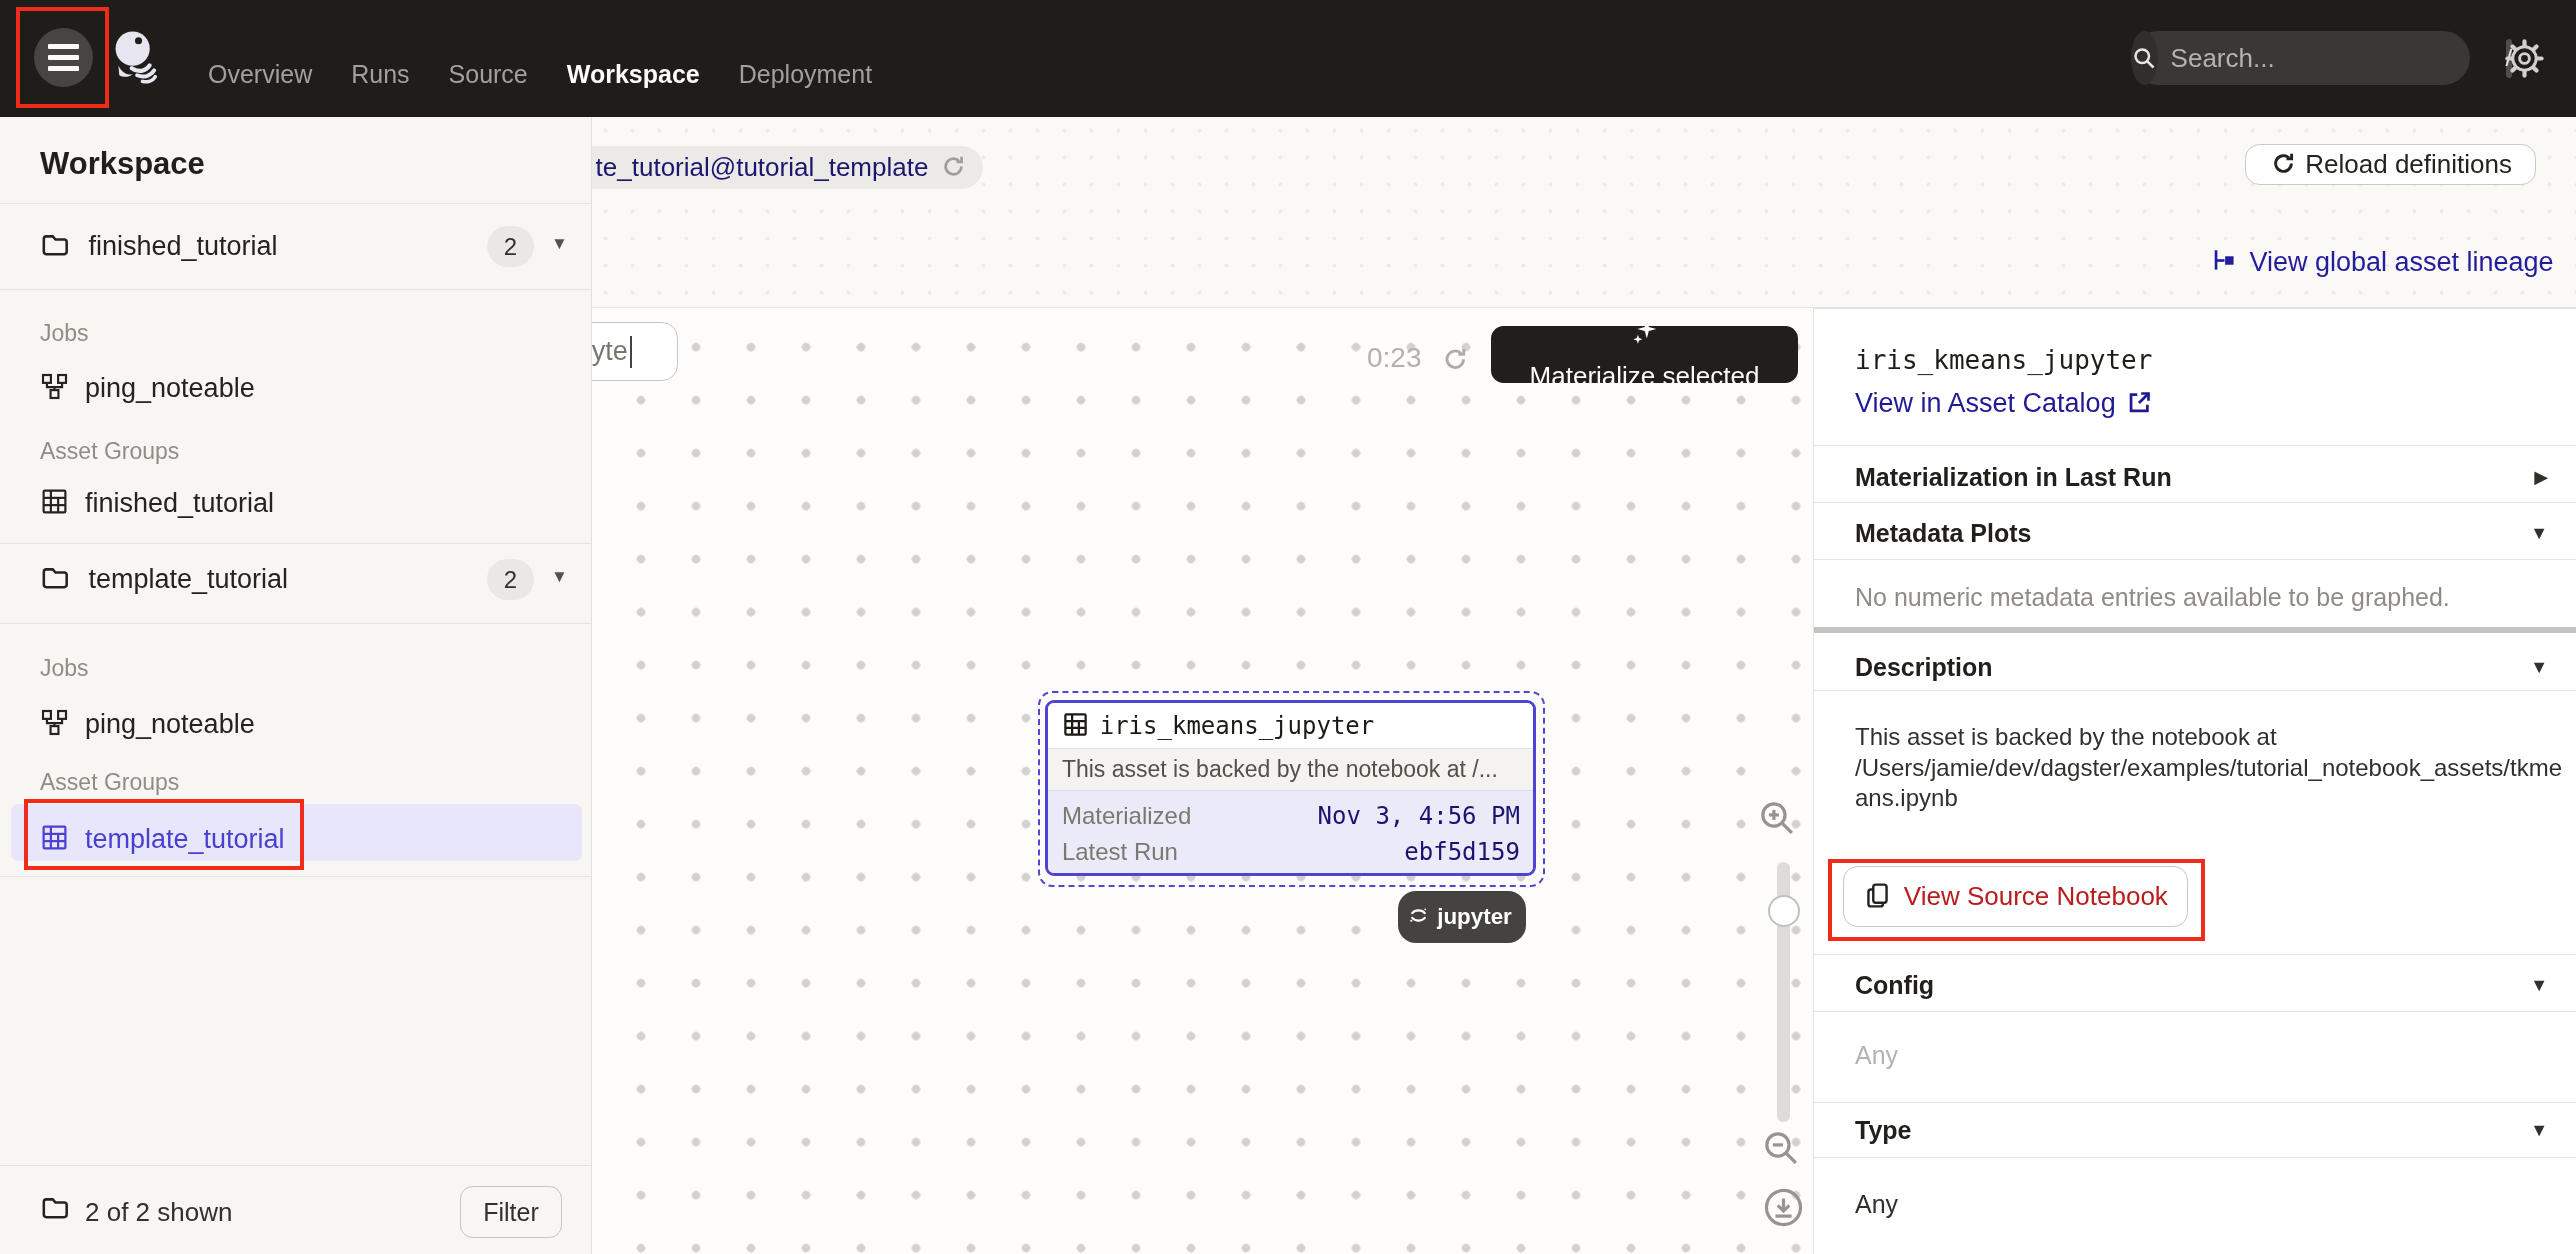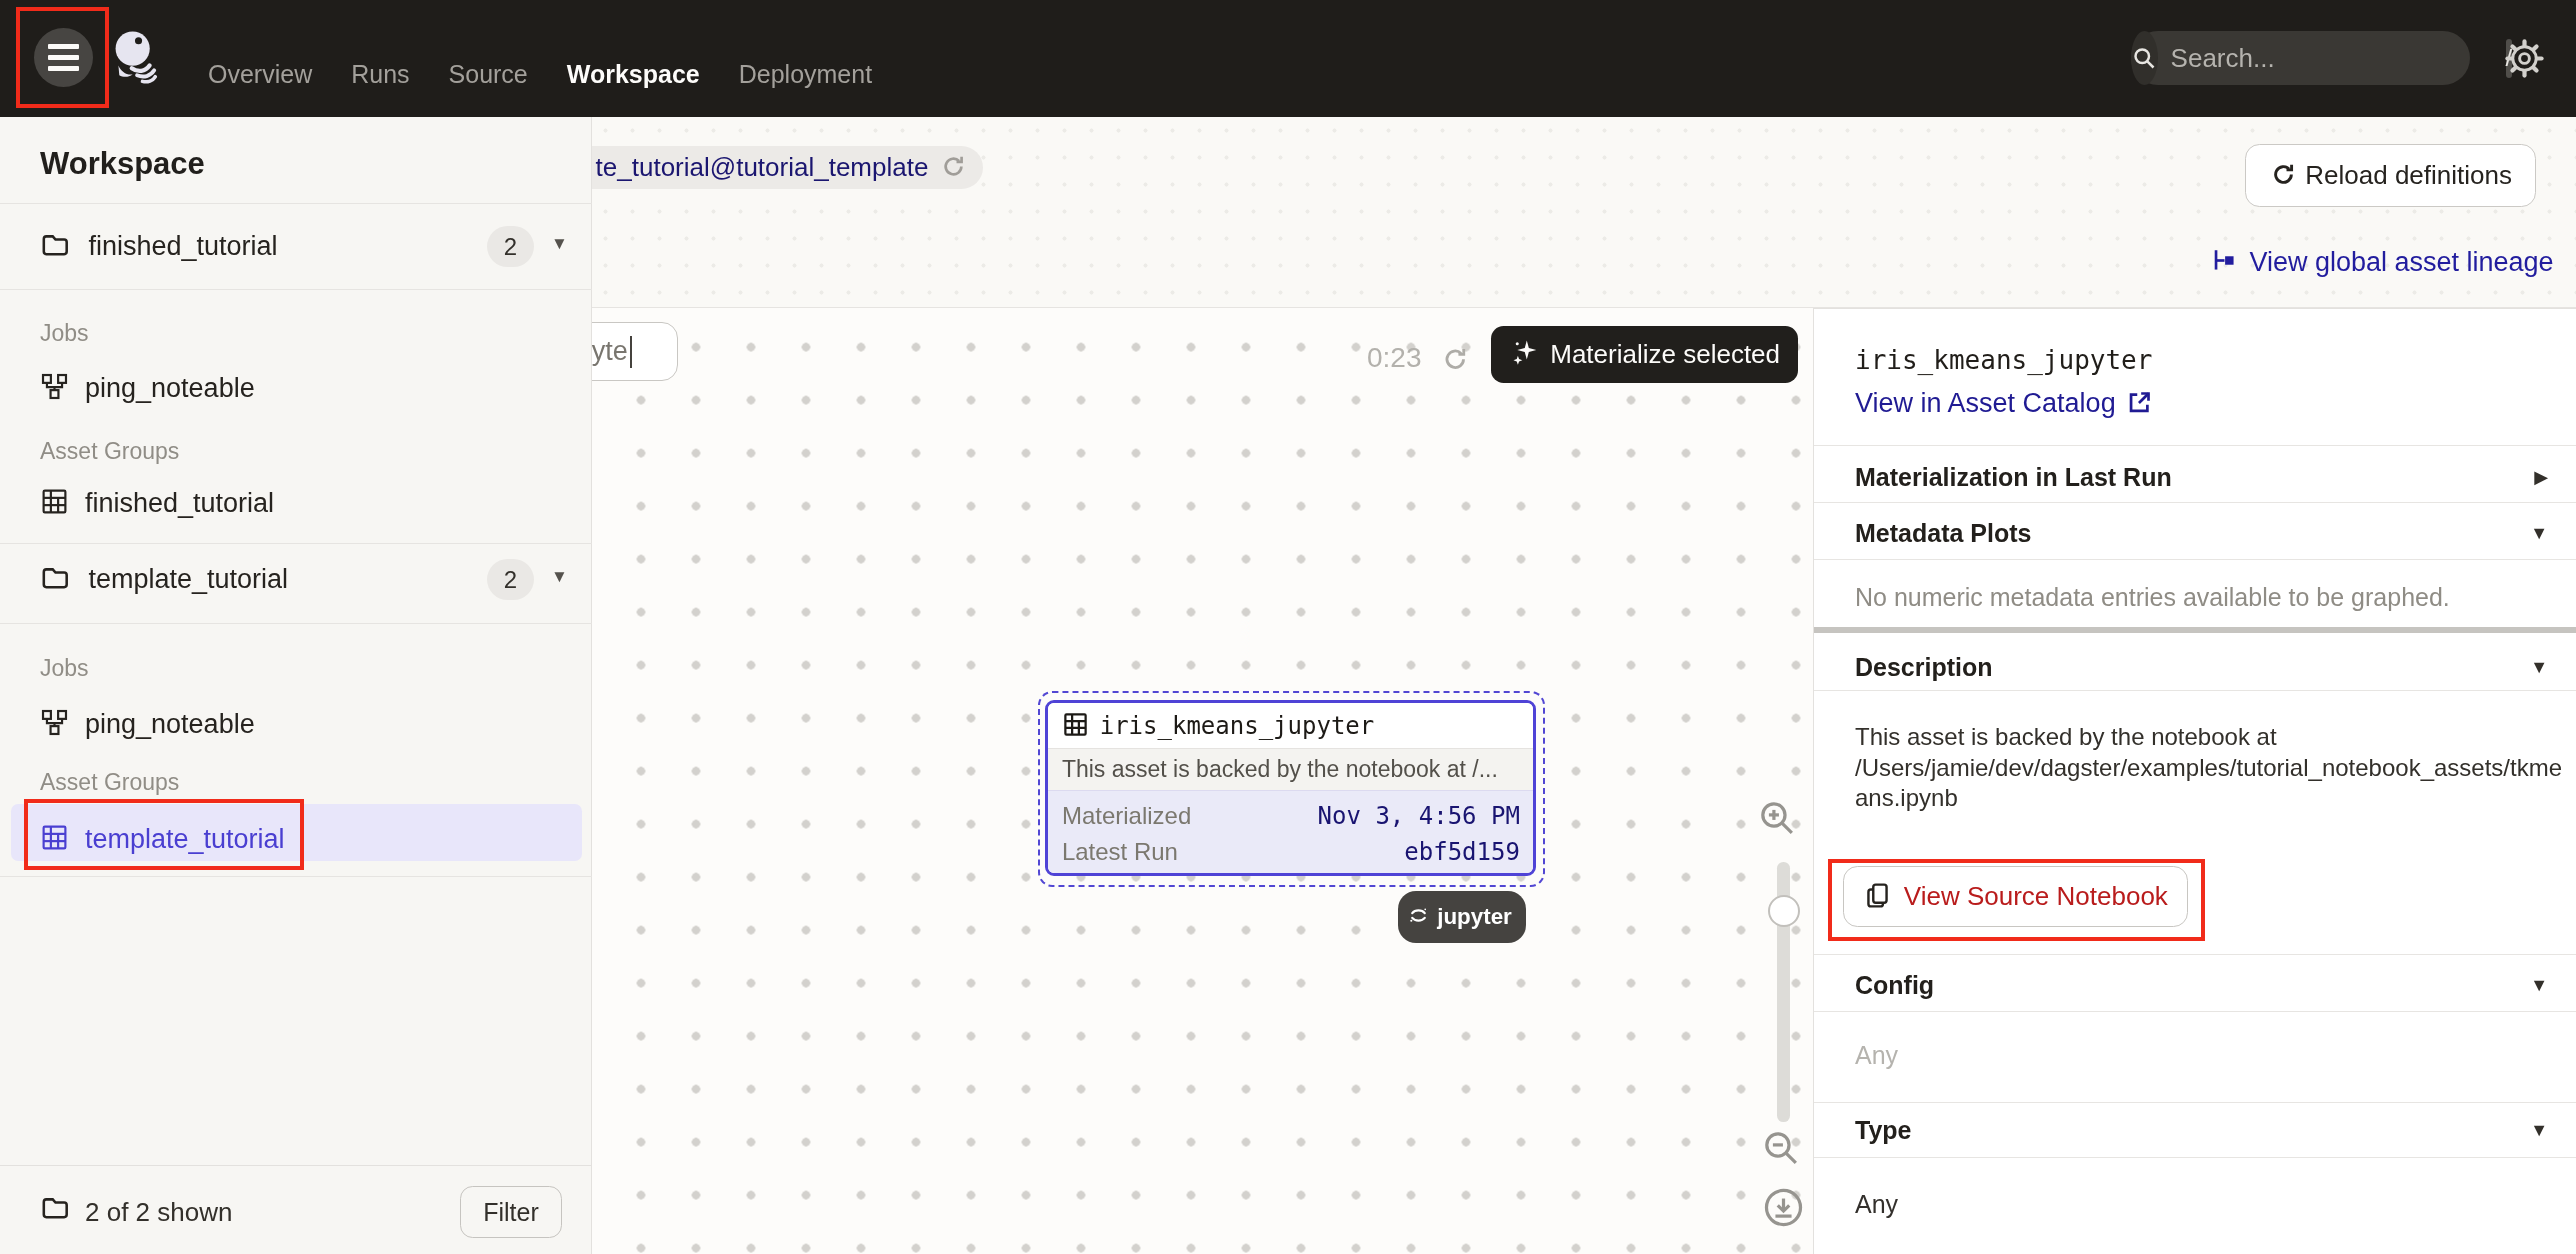--- a/index.html
+++ b/index.html
@@ -47,38 +47,38 @@
   .filter-btn { position:absolute; left:460px; top:20px; width:102px; height:52px; border:1.8px solid #c6c4c0;
      border-radius:12.6px; background:transparent; font-size:25px; color:#33302b; font-family:inherit; cursor:pointer; }
 
   
   .main-header { position:absolute; left:592px; top:117px; width:1984px; height:191px; background:#faf9f6;
      background-image:radial-gradient(circle,#ecebe7 1.8px,transparent 2.3px); background-size:27px 27px;
      border-bottom:0.9px solid #e6e4e1; }
   .repo-chip { position:absolute; left:0; top:29px; height:43px; background:#eceae7; border-radius:0 21.5px 21.5px 0;
      display:flex; align-items:center; padding:0 14.4px 0 3.6px; }
   .repo-chip .txt { font-size:26px; color:#1b1670; }
-  .reload-btn { position:absolute; right:40px; top:27px; height:63px; padding:0 23px; background:#fff;
+  .reload-btn { position:absolute; right:40px; top:27px; height:41px; padding:0 23px; background:#fff;
      border:1.8px solid #cbc9c5; border-radius:14.4px; display:flex; align-items:center; gap:7px; cursor:pointer; }
   .reload-btn .txt { font-size:26px; color:#26231f; }
   .lineage-link { position:absolute; right:22.4px; top:129px; display:flex; align-items:center; gap:10.8px; cursor:pointer; }
   .lineage-link .txt { font-size:27px; color:#221d9e; }
 
   
   .canvas { position:absolute; left:592px; top:308px; width:1221px; height:947px; background:#fdfcfa;
      background-image:radial-gradient(circle,#d3d1cd 4px,transparent 4.5px); background-size:55px 53px;
      background-position:21.5px 12.6px; }
   .graph-filter { position:absolute; left:-27px; top:14.4px; width:113px; height:59px; background:#fff;
      border:1.8px solid #c9c7c3; border-radius:16px; display:flex; align-items:center; padding-left:10.8px; }
   .graph-filter .val { font-size:27px; color:#79766f; }
   .tcursor { display:inline-block; width:2.7px; height:32px; background:#45423d; margin-left:1.8px; }
   .timer { position:absolute; left:775px; top:34px; font-size:28px; color:#b3b1ac; }
   .timer-refresh { position:absolute; left:848px; top:36px; }
   .mat-btn { position:absolute; left:899px; top:18px; width:307px; height:57px; background:#211f1c; border-radius:12.6px;
-     display:flex; align-items:center; justify-content:center; gap:10.8px; cursor:pointer; }
+     display:flex; align-items:center; justify-content:center; gap:10.8px; cursor:pointer;flex-direction:column; }
   .mat-btn .txt { color:#fcfbf9; font-size:26px; }
 
   .node-outer { position:absolute; left:446px; top:383px; width:507px; height:196px;
      border:2.7px dashed #5247d3; border-radius:14.4px; }
   .node { position:absolute; left:5.4px; top:7.2px; width:491px; height:176px; background:#fff;
      border:3.6px solid #4f43d6; border-radius:9px; overflow:hidden; cursor:pointer; }
   .node-head { height:45px; display:flex; align-items:center; padding-left:13.5px; gap:10.8px; background:#fff; }
   .node-head .ttl { font-size:24px; color:#1d1a16; }
   .node-desc { height:42px; background:#f4f3f0; border-top:0.9px solid #e5e3e0; display:flex; align-items:center;
      padding:0 13.5px; font-size:23px; color:#53504a; white-space:nowrap; overflow:hidden; }

